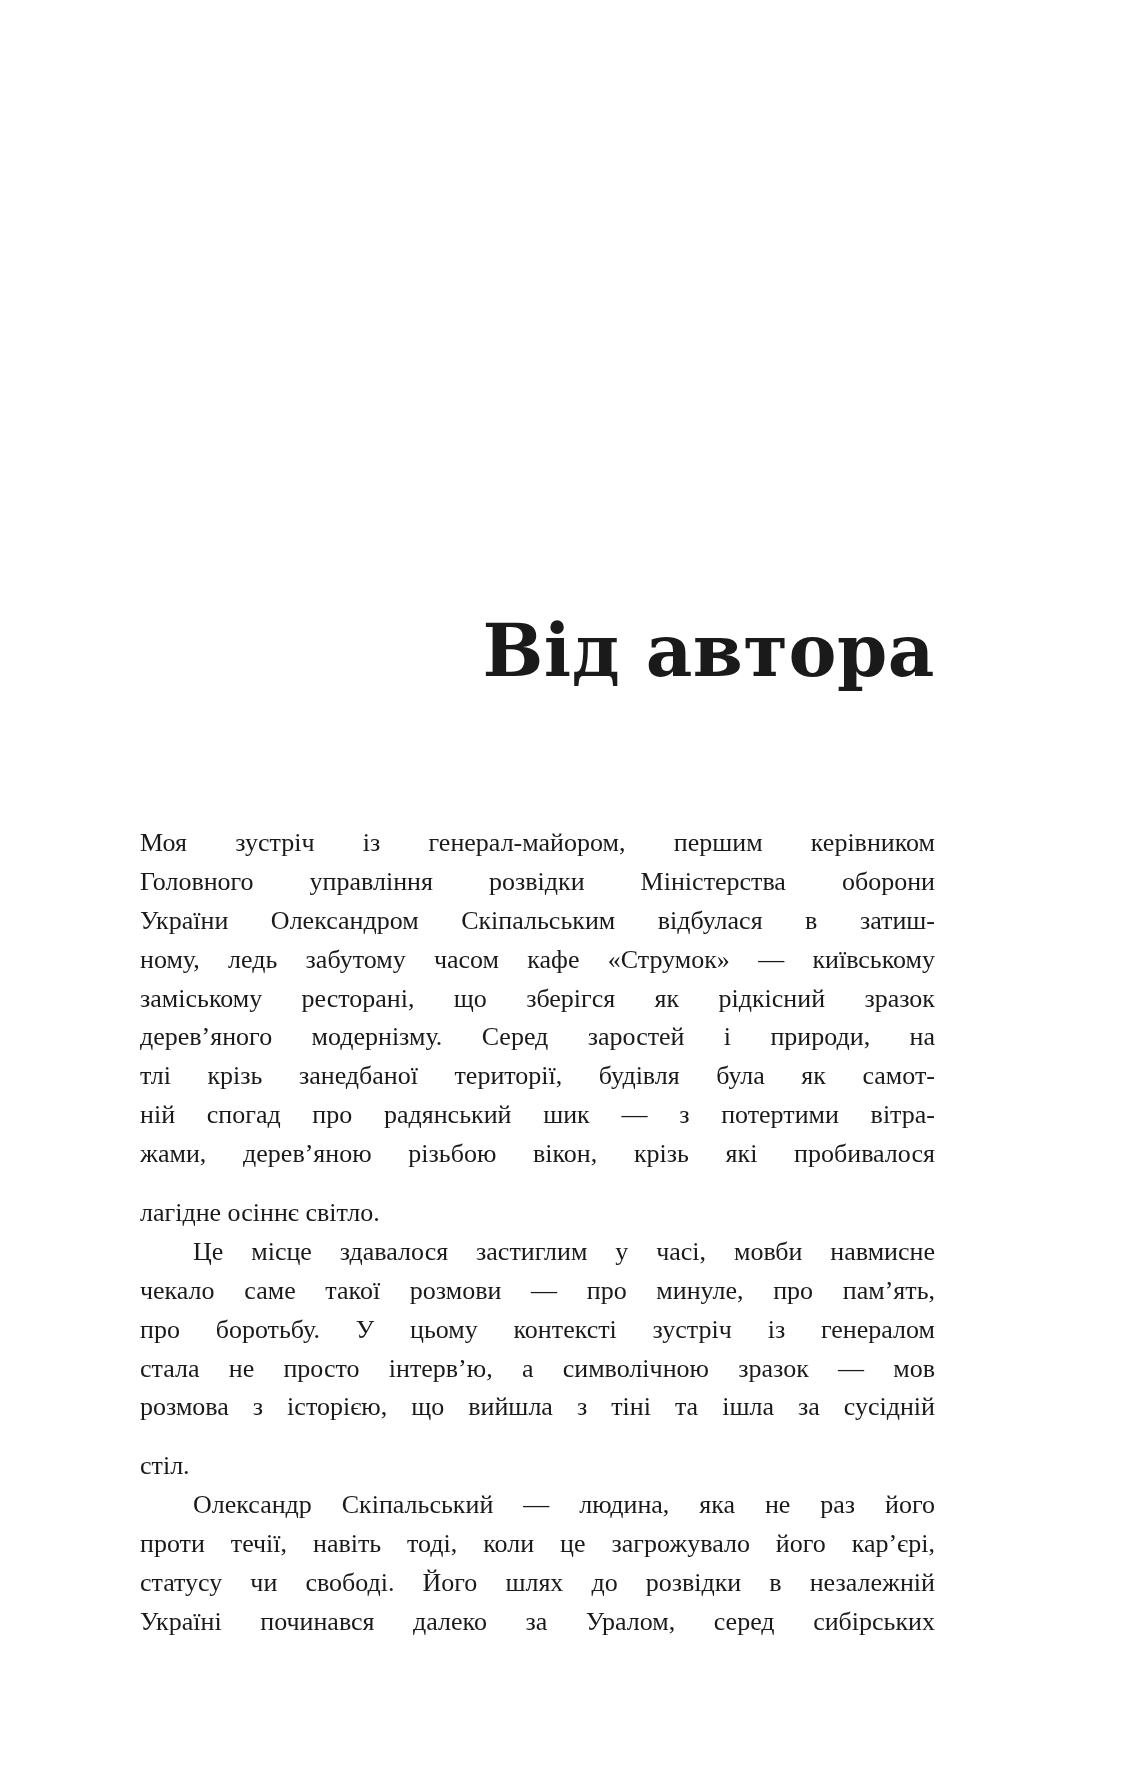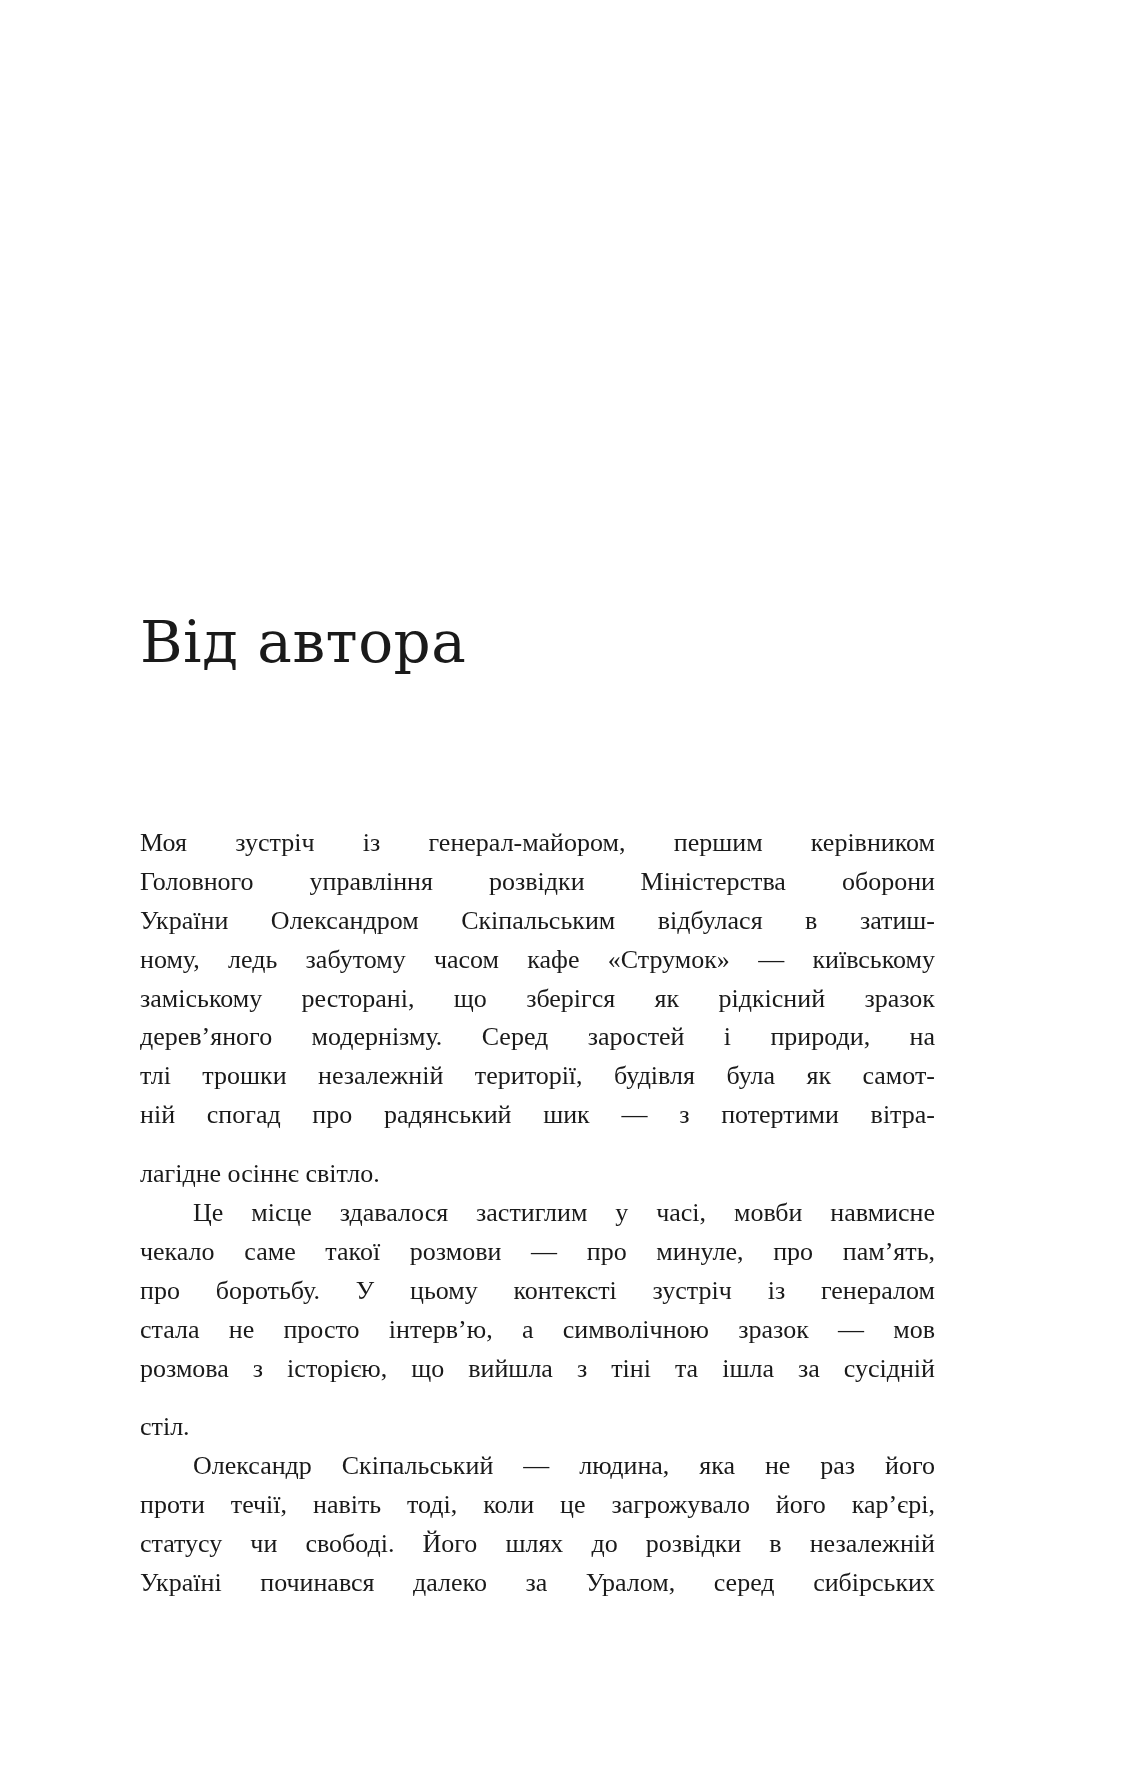--- a/index.html
+++ b/index.html
@@ -19,24 +19,24 @@
     left: 0; top: 0;
     width: 1142px;
     height: 1772px;
     background: #ffffff;
   }
   .chapter-title {
     position: absolute;
     left: 140px;
     top: 572px;
     width: 795px;
-    text-align: left;
+    text-align: right;
     font-family: "DejaVu Serif", serif;
-    font-weight: normal;
-    font-size: 58px;
+    font-weight: bold;
+    font-size: 72px;
     line-height: 62px;
     color: #1a1a1a;
     letter-spacing: 0.5px;
   }
   .body-text {
     position: absolute;
     left: 140px;
     top: 824px;
     width: 795px;
     font-family: "Liberation Serif", serif;
@@ -68,22 +68,23 @@
 <div class="page">
   <h1 class="chapter-title">Від автора</h1>
 
   <div class="body-text">
       <div class="line">Моя зустріч із генерал-майором, першим керівником</div>
       <div class="line">Головного управління розвідки Міністерства оборони</div>
       <div class="line">України Олександром Скіпальським відбулася в затиш-</div>
       <div class="line">ному, ледь забутому часом кафе «Струмок» — київському</div>
       <div class="line">заміському ресторані, що зберігся як рідкісний зразок</div>
       <div class="line">дерев’яного модернізму. Серед заростей і природи, на</div>
-      <div class="line">тлі трошки незалежній території, будівля була як самот-</div>
+      <div class="line">тлі крізь занедбаної території, будівля була як самот-</div>
       <div class="line">ній спогад про радянський шик — з потертими вітра-</div>
+      <div class="line">жами, дерев’яною різьбою вікон, крізь які пробивалося</div>
       <div class="line para-end">лагідне осіннє світло.</div>
       <div class="line indent">Це місце здавалося застиглим у часі, мовби навмисне</div>
       <div class="line">чекало саме такої розмови — про минуле, про пам’ять,</div>
       <div class="line">про боротьбу. У цьому контексті зустріч із генералом</div>
       <div class="line">стала не просто інтерв’ю, а символічною зразок — мов</div>
       <div class="line">розмова з історією, що вийшла з тіні та ішла за сусідній</div>
       <div class="line para-end">стіл.</div>
       <div class="line indent">Олександр Скіпальський — людина, яка не раз його</div>
       <div class="line">проти течії, навіть тоді, коли це загрожувало його кар’єрі,</div>
       <div class="line">статусу чи свободі. Його шлях до розвідки в незалежній</div>

